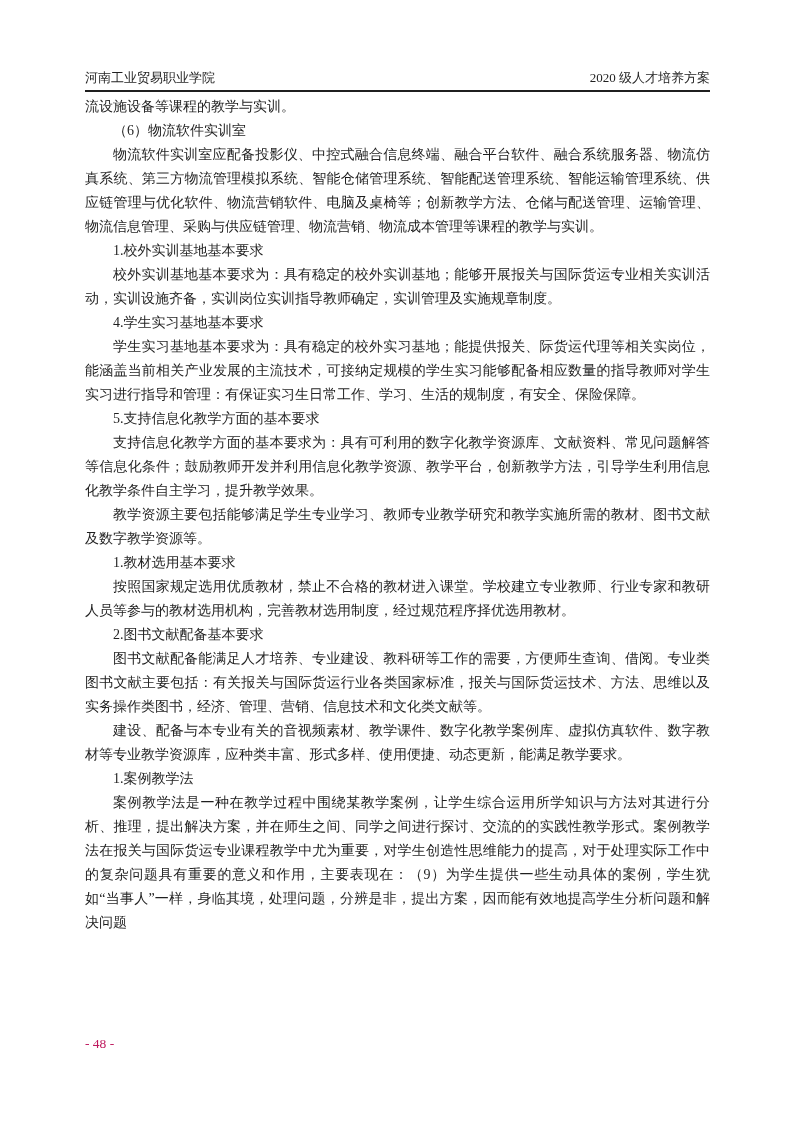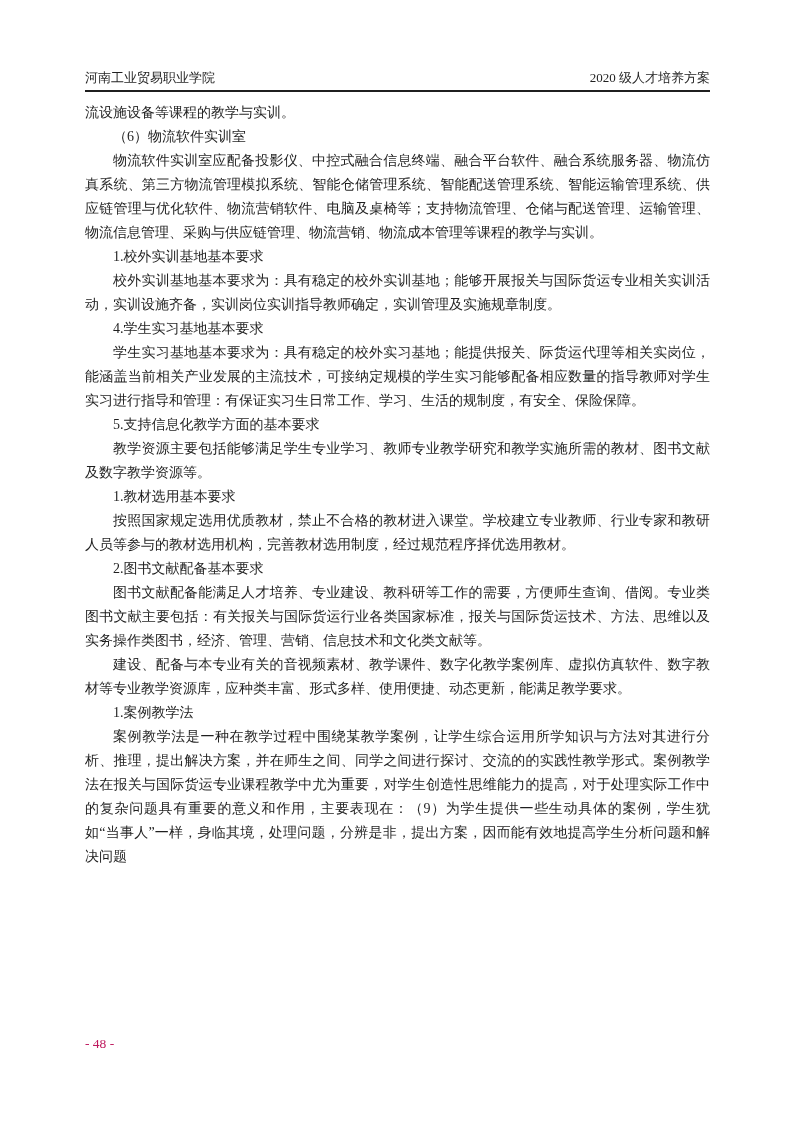--- a/index.html
+++ b/index.html
@@ -32,21 +32,21 @@
     width: 625px;
   }
   .para {
     margin: 0;
     font-size: 14px;
     line-height: 24px;
     text-align: justify;
     text-indent: 2em;
     word-break: break-all;
   }
-  .para.no-indent { text-indent: 0; margin-top: 6px; }
+  .para.no-indent { text-indent: 0; }
   .section-heading {
     margin: 10px 0 5px 0;
     font-size: 17px;
     line-height: 28px;
     font-weight: bold;
     font-family: "Liberation Sans", "DejaVu Sans", sans-serif;
     text-indent: 1em;
     letter-spacing: 0.5px;
     color: #111;
   }
@@ -65,26 +65,27 @@
 <div class="page">
 
   <div class="page-header">
     <span>河南工业贸易职业学院</span>
     <span>2020 级人才培养方案</span>
   </div>
 
   <div class="page-body">
     <p class="para no-indent">流设施设备等课程的教学与实训。</p>
     <p class="para">（6）物流软件实训室</p>
-    <p class="para">物流软件实训室应配备投影仪、中控式融合信息终端、融合平台软件、融合系统服务器、物流仿真系统、第三方物流管理模拟系统、智能仓储管理系统、智能配送管理系统、智能运输管理系统、供应链管理与优化软件、物流营销软件、电脑及桌椅等；支持物流管理、仓储与配送管理、运输管理、物流信息管理、采购与供应链管理、物流营销、物流成本管理等课程的教学与实训。</p>
+    <p class="para">物流软件实训室应配备投影仪、中控式融合信息终端、融合平台软件、融合系统服务器、物流仿真系统、第三方物流管理模拟系统、智能仓储管理系统、智能配送管理系统、智能运输管理系统、供应链管理与优化软件、物流营销软件、电脑及桌椅等；创新教学方法、仓储与配送管理、运输管理、物流信息管理、采购与供应链管理、物流营销、物流成本管理等课程的教学与实训。</p>
     <p class="para">1.校外实训基地基本要求</p>
     <p class="para">校外实训基地基本要求为：具有稳定的校外实训基地；能够开展报关与国际货运专业相关实训活动，实训设施齐备，实训岗位实训指导教师确定，实训管理及实施规章制度。</p>
     <p class="para">4.学生实习基地基本要求</p>
     <p class="para">学生实习基地基本要求为：具有稳定的校外实习基地；能提供报关、际货运代理等相关实岗位，能涵盖当前相关产业发展的主流技术，可接纳定规模的学生实习能够配备相应数量的指导教师对学生实习进行指导和管理：有保证实习生日常工作、学习、生活的规制度，有安全、保险保障。</p>
     <p class="para">5.支持信息化教学方面的基本要求</p>
+    <p class="para">支持信息化教学方面的基本要求为：具有可利用的数字化教学资源库、文献资料、常见问题解答等信息化条件；鼓励教师开发并利用信息化教学资源、教学平台，创新教学方法，引导学生利用信息化教学条件自主学习，提升教学效果。</p>
     <p class="para">教学资源主要包括能够满足学生专业学习、教师专业教学研究和教学实施所需的教材、图书文献及数字教学资源等。</p>
     <p class="para">1.教材选用基本要求</p>
     <p class="para">按照国家规定选用优质教材，禁止不合格的教材进入课堂。学校建立专业教师、行业专家和教研人员等参与的教材选用机构，完善教材选用制度，经过规范程序择优选用教材。</p>
     <p class="para">2.图书文献配备基本要求</p>
     <p class="para">图书文献配备能满足人才培养、专业建设、教科研等工作的需要，方便师生查询、借阅。专业类图书文献主要包括：有关报关与国际货运行业各类国家标准，报关与国际货运技术、方法、思维以及实务操作类图书，经济、管理、营销、信息技术和文化类文献等。</p>
     <p class="para">建设、配备与本专业有关的音视频素材、教学课件、数字化教学案例库、虚拟仿真软件、数字教材等专业教学资源库，应种类丰富、形式多样、使用便捷、动态更新，能满足教学要求。</p>
     <p class="para">1.案例教学法</p>
     <p class="para">案例教学法是一种在教学过程中围绕某教学案例，让学生综合运用所学知识与方法对其进行分析、推理，提出解决方案，并在师生之间、同学之间进行探讨、交流的的实践性教学形式。案例教学法在报关与国际货运专业课程教学中尤为重要，对学生创造性思维能力的提高，对于处理实际工作中的复杂问题具有重要的意义和作用，主要表现在：（9）为学生提供一些生动具体的案例，学生犹如“当事人”一样，身临其境，处理问题，分辨是非，提出方案，因而能有效地提高学生分析问题和解决问题</p>
   </div>
 

